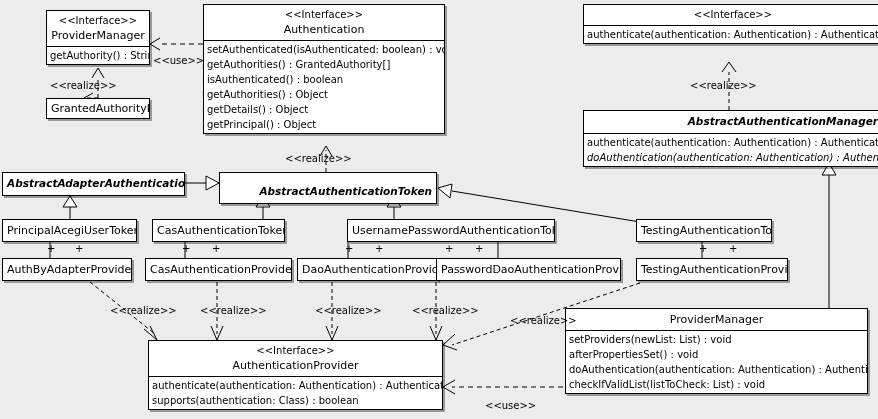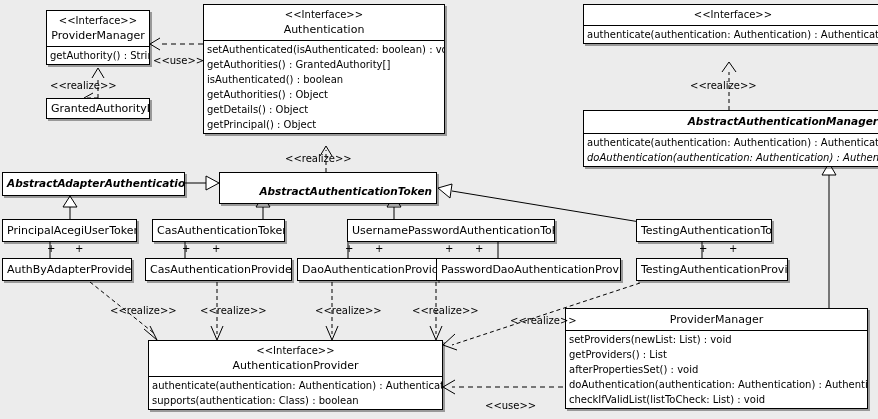--- a/index.html
+++ b/index.html
@@ -277,21 +277,20 @@
       <div class="member">supports(authentication: Class) : boolean</div>
     </div>
   </div>
 
   <div class="uml-class" style="left:565px;top:308px;width:303px;">
     <div class="cls-head" style="padding:3px 4px;">
       <span class="cls-name plain">ProviderManager</span>
     </div>
     <div class="compartment">
       <div class="member">setProviders(newList: List) : void</div>
-      <div class="member">getProviders() : List</div>
       <div class="member">afterPropertiesSet() : void</div>
       <div class="member">doAuthentication(authentication: Authentication) : Authentication</div>
       <div class="member">checkIfValidList(listToCheck: List) : void</div>
     </div>
   </div>
 
   <div class="edge-label" style="left:153px;top:55px;">&lt;&lt;use&gt;&gt;</div>
 
   <div class="edge-label" style="left:50px;top:80px;">&lt;&lt;realize&gt;&gt;</div>
 

